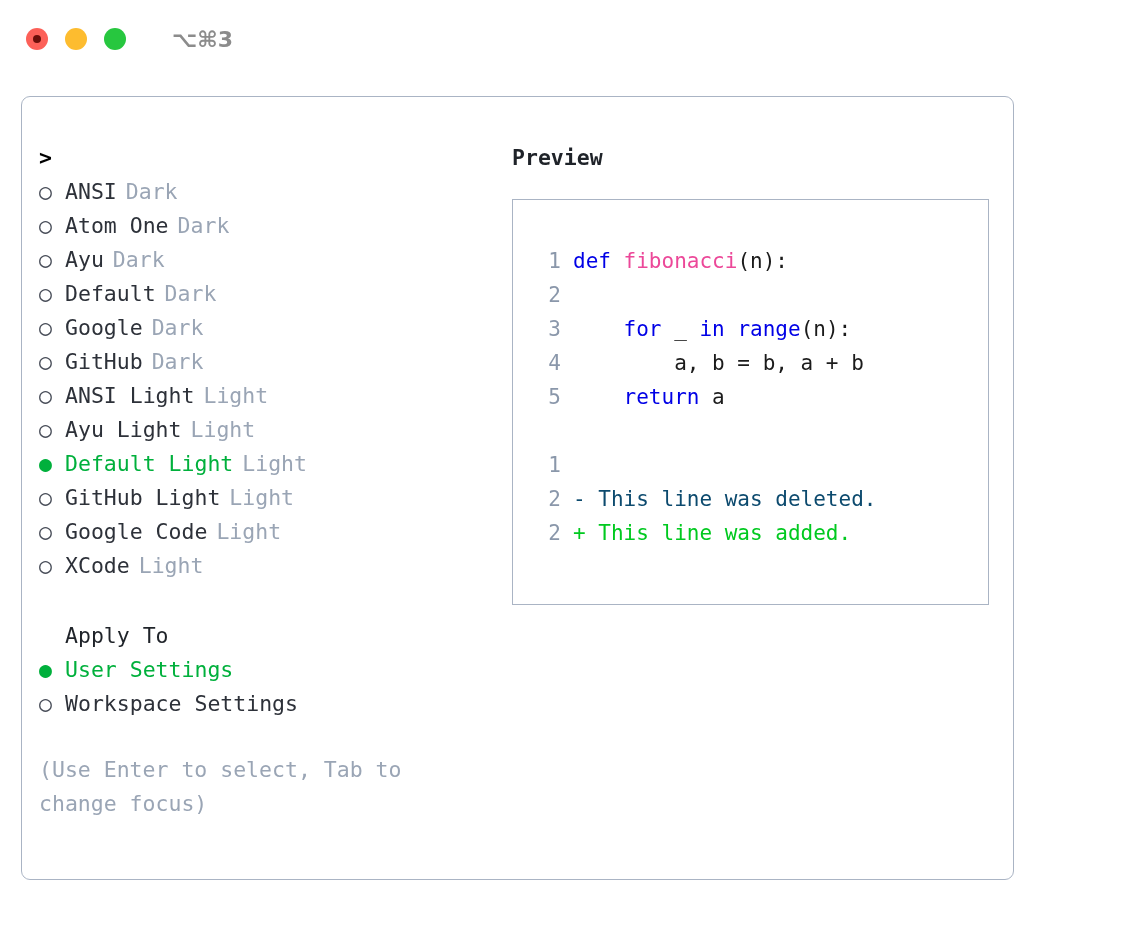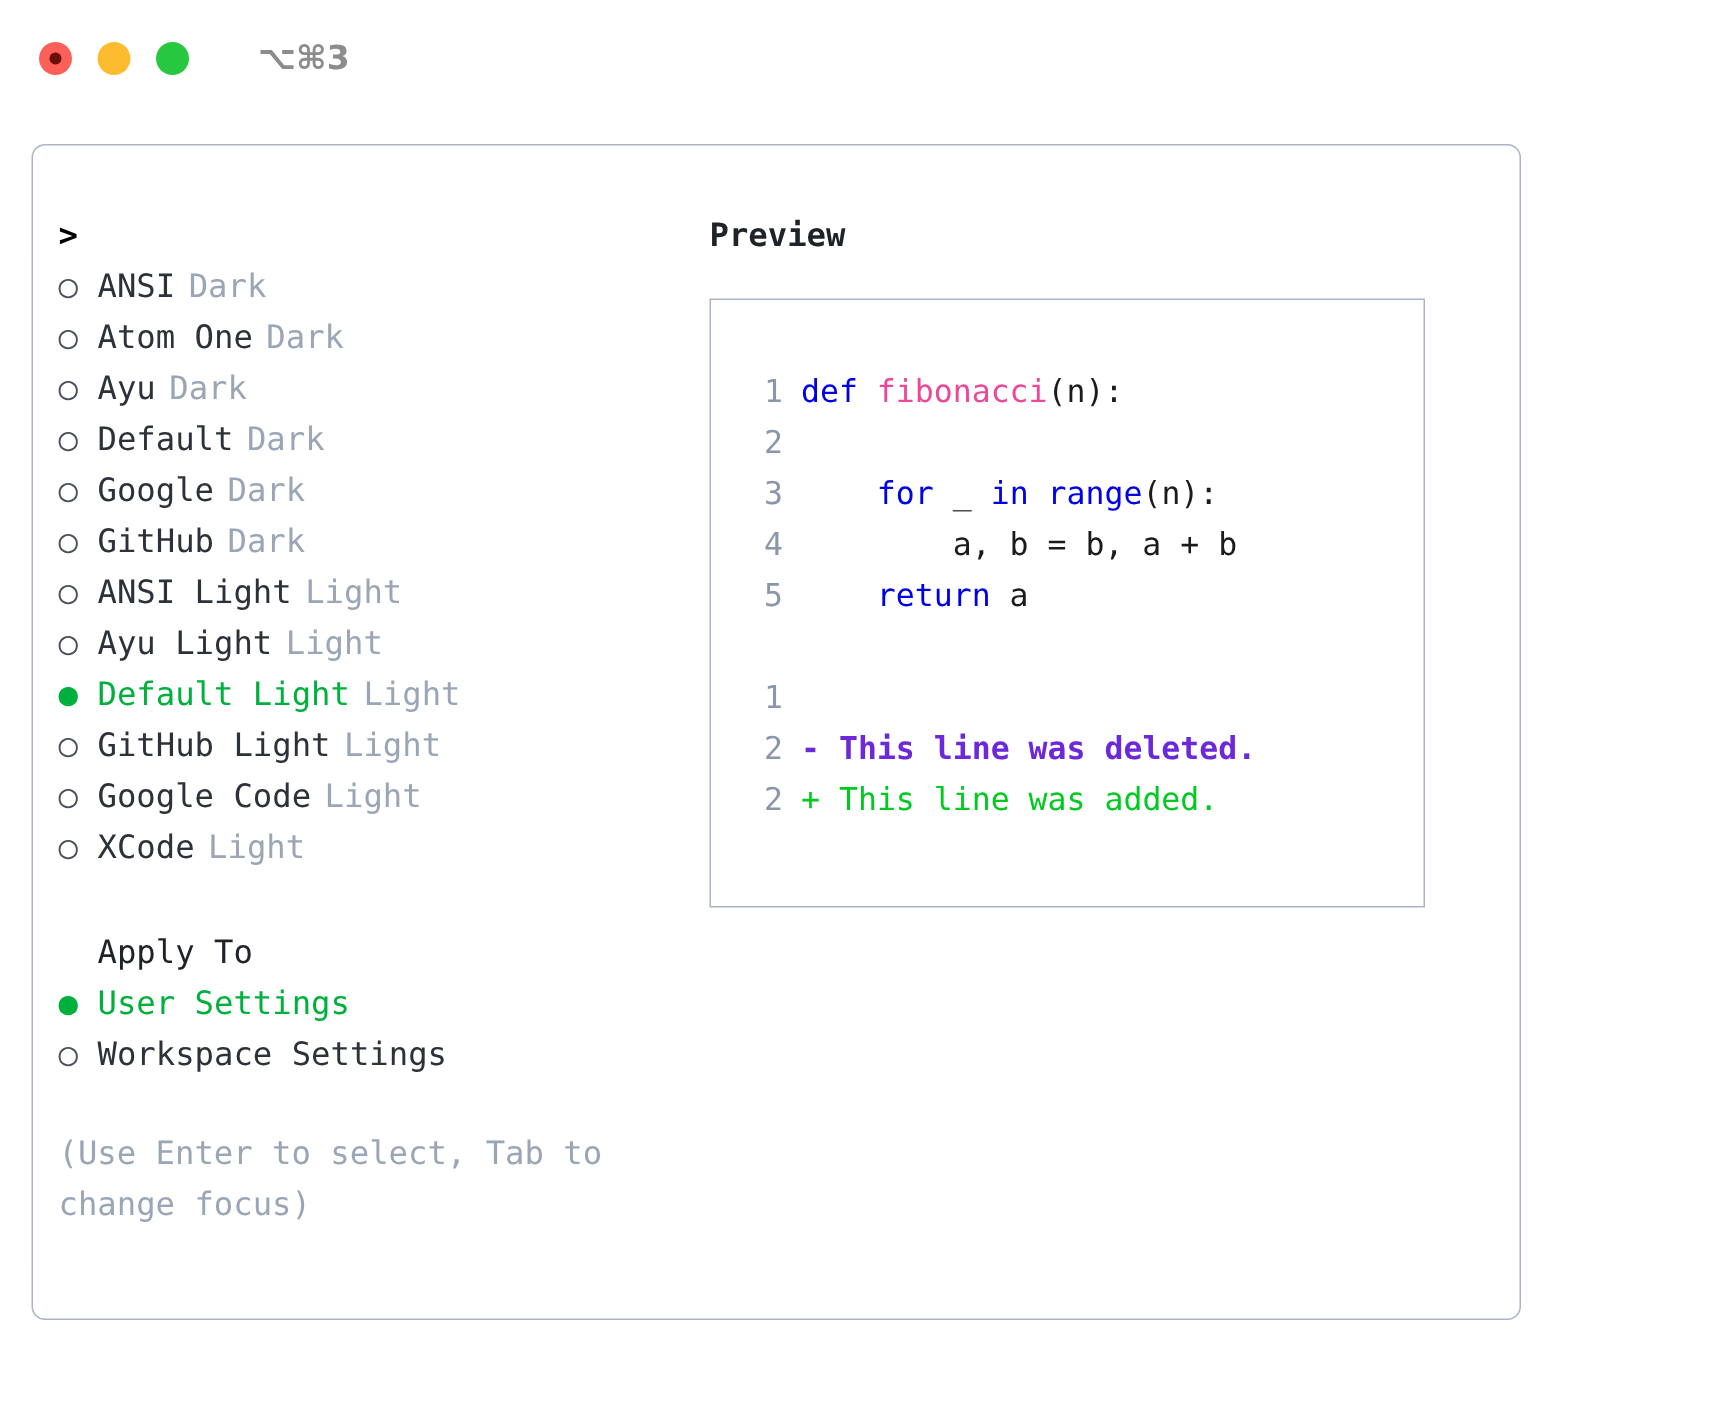--- a/index.html
+++ b/index.html
@@ -134,21 +134,21 @@
     width: 420px;
     font-size: 21.5px;
     line-height: 34px;
     color: #9aa5b5;
     white-space: pre-wrap;
   }
 
   
   .right-col {
     position: absolute;
-    left: 451px;
+    left: 490px;
     top: 44px;
     width: 490px;
   }
   .preview-title {
     font-size: 21.5px;
     line-height: 34px;
     color: #1f2329;
     margin-bottom: 24px;
     font-weight: bold;
   }
@@ -175,21 +175,21 @@
     color: #8a97aa;
     margin-right: 12px;
   }
   .blank-line { height: 34px; }
 
   .tok-kw   { color: #0000e6; }
   .tok-fn   { color: #ec4899; }
   .tok-plain{ color: #1b1b1b; }
 
   .diff-context { color: #6e6e6e; }
-  .diff-del     { color: #6d28d9; font-weight: bold; }
+  .diff-del     { color: #0c4a6e; }
   .diff-add     { color: #00c91f; }
 </style>
 </head>
 <body>
 
 <div class="page-shell">
 
   <div class="titlebar">
     <div class="traffic-lights">
       <div class="light red">

